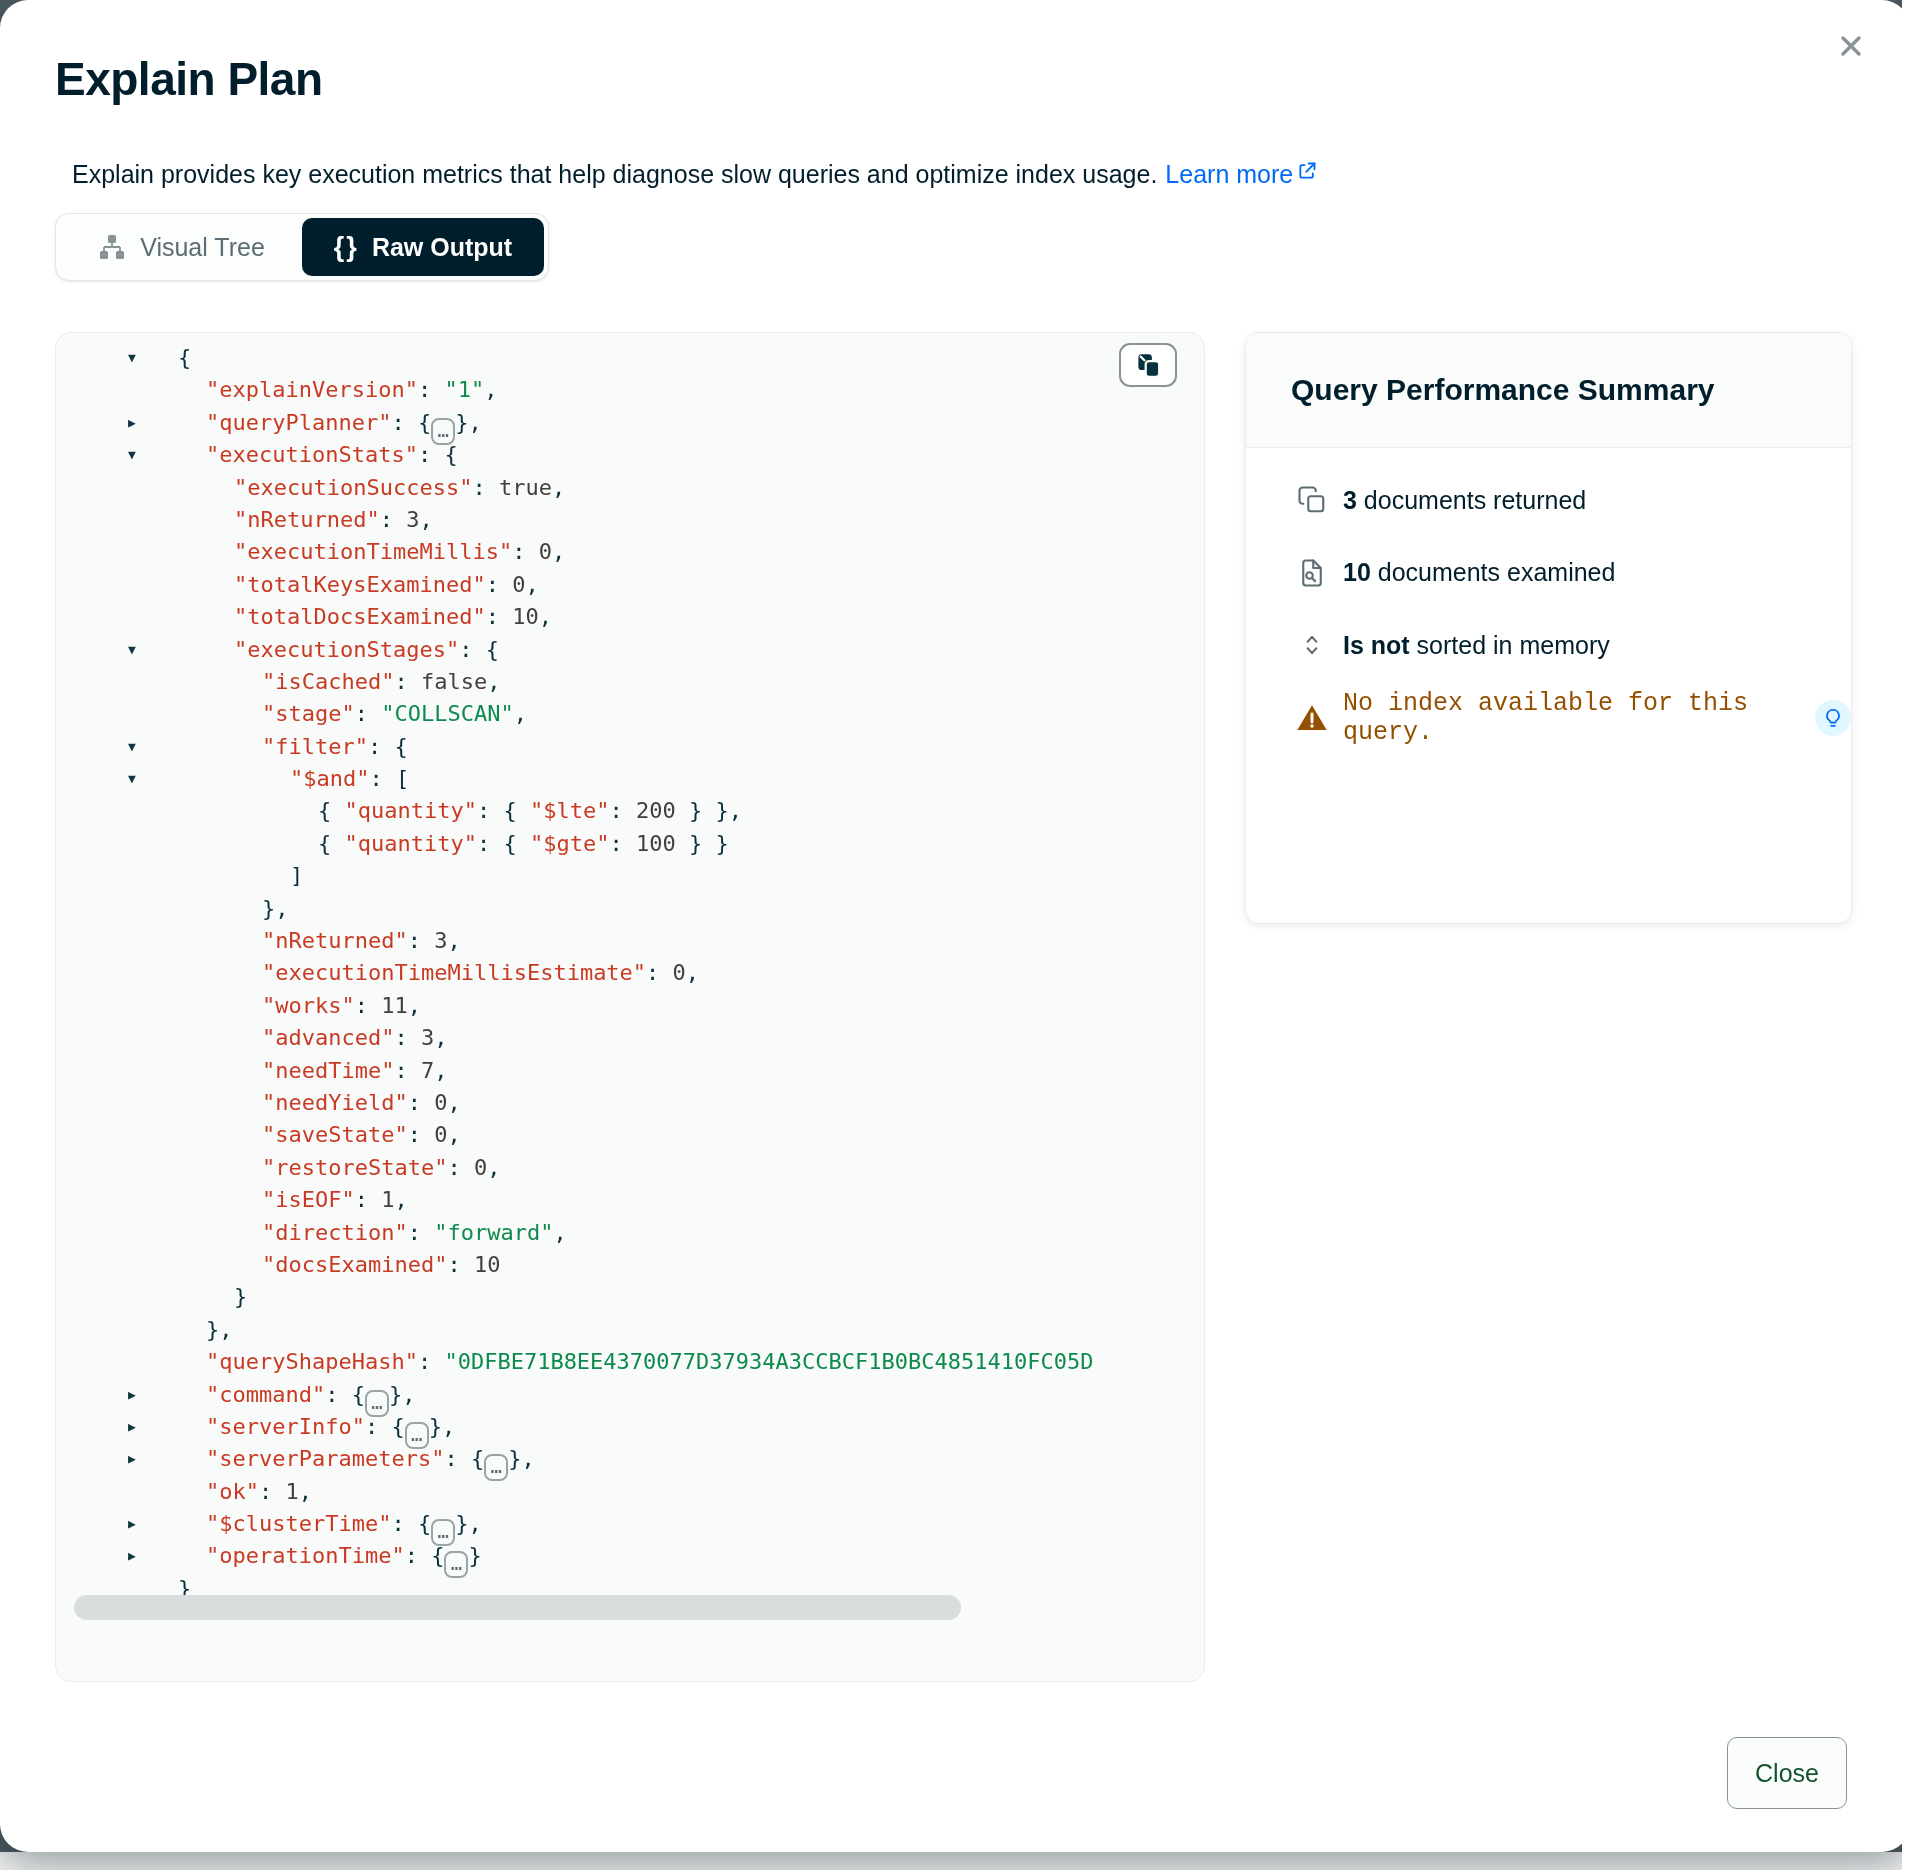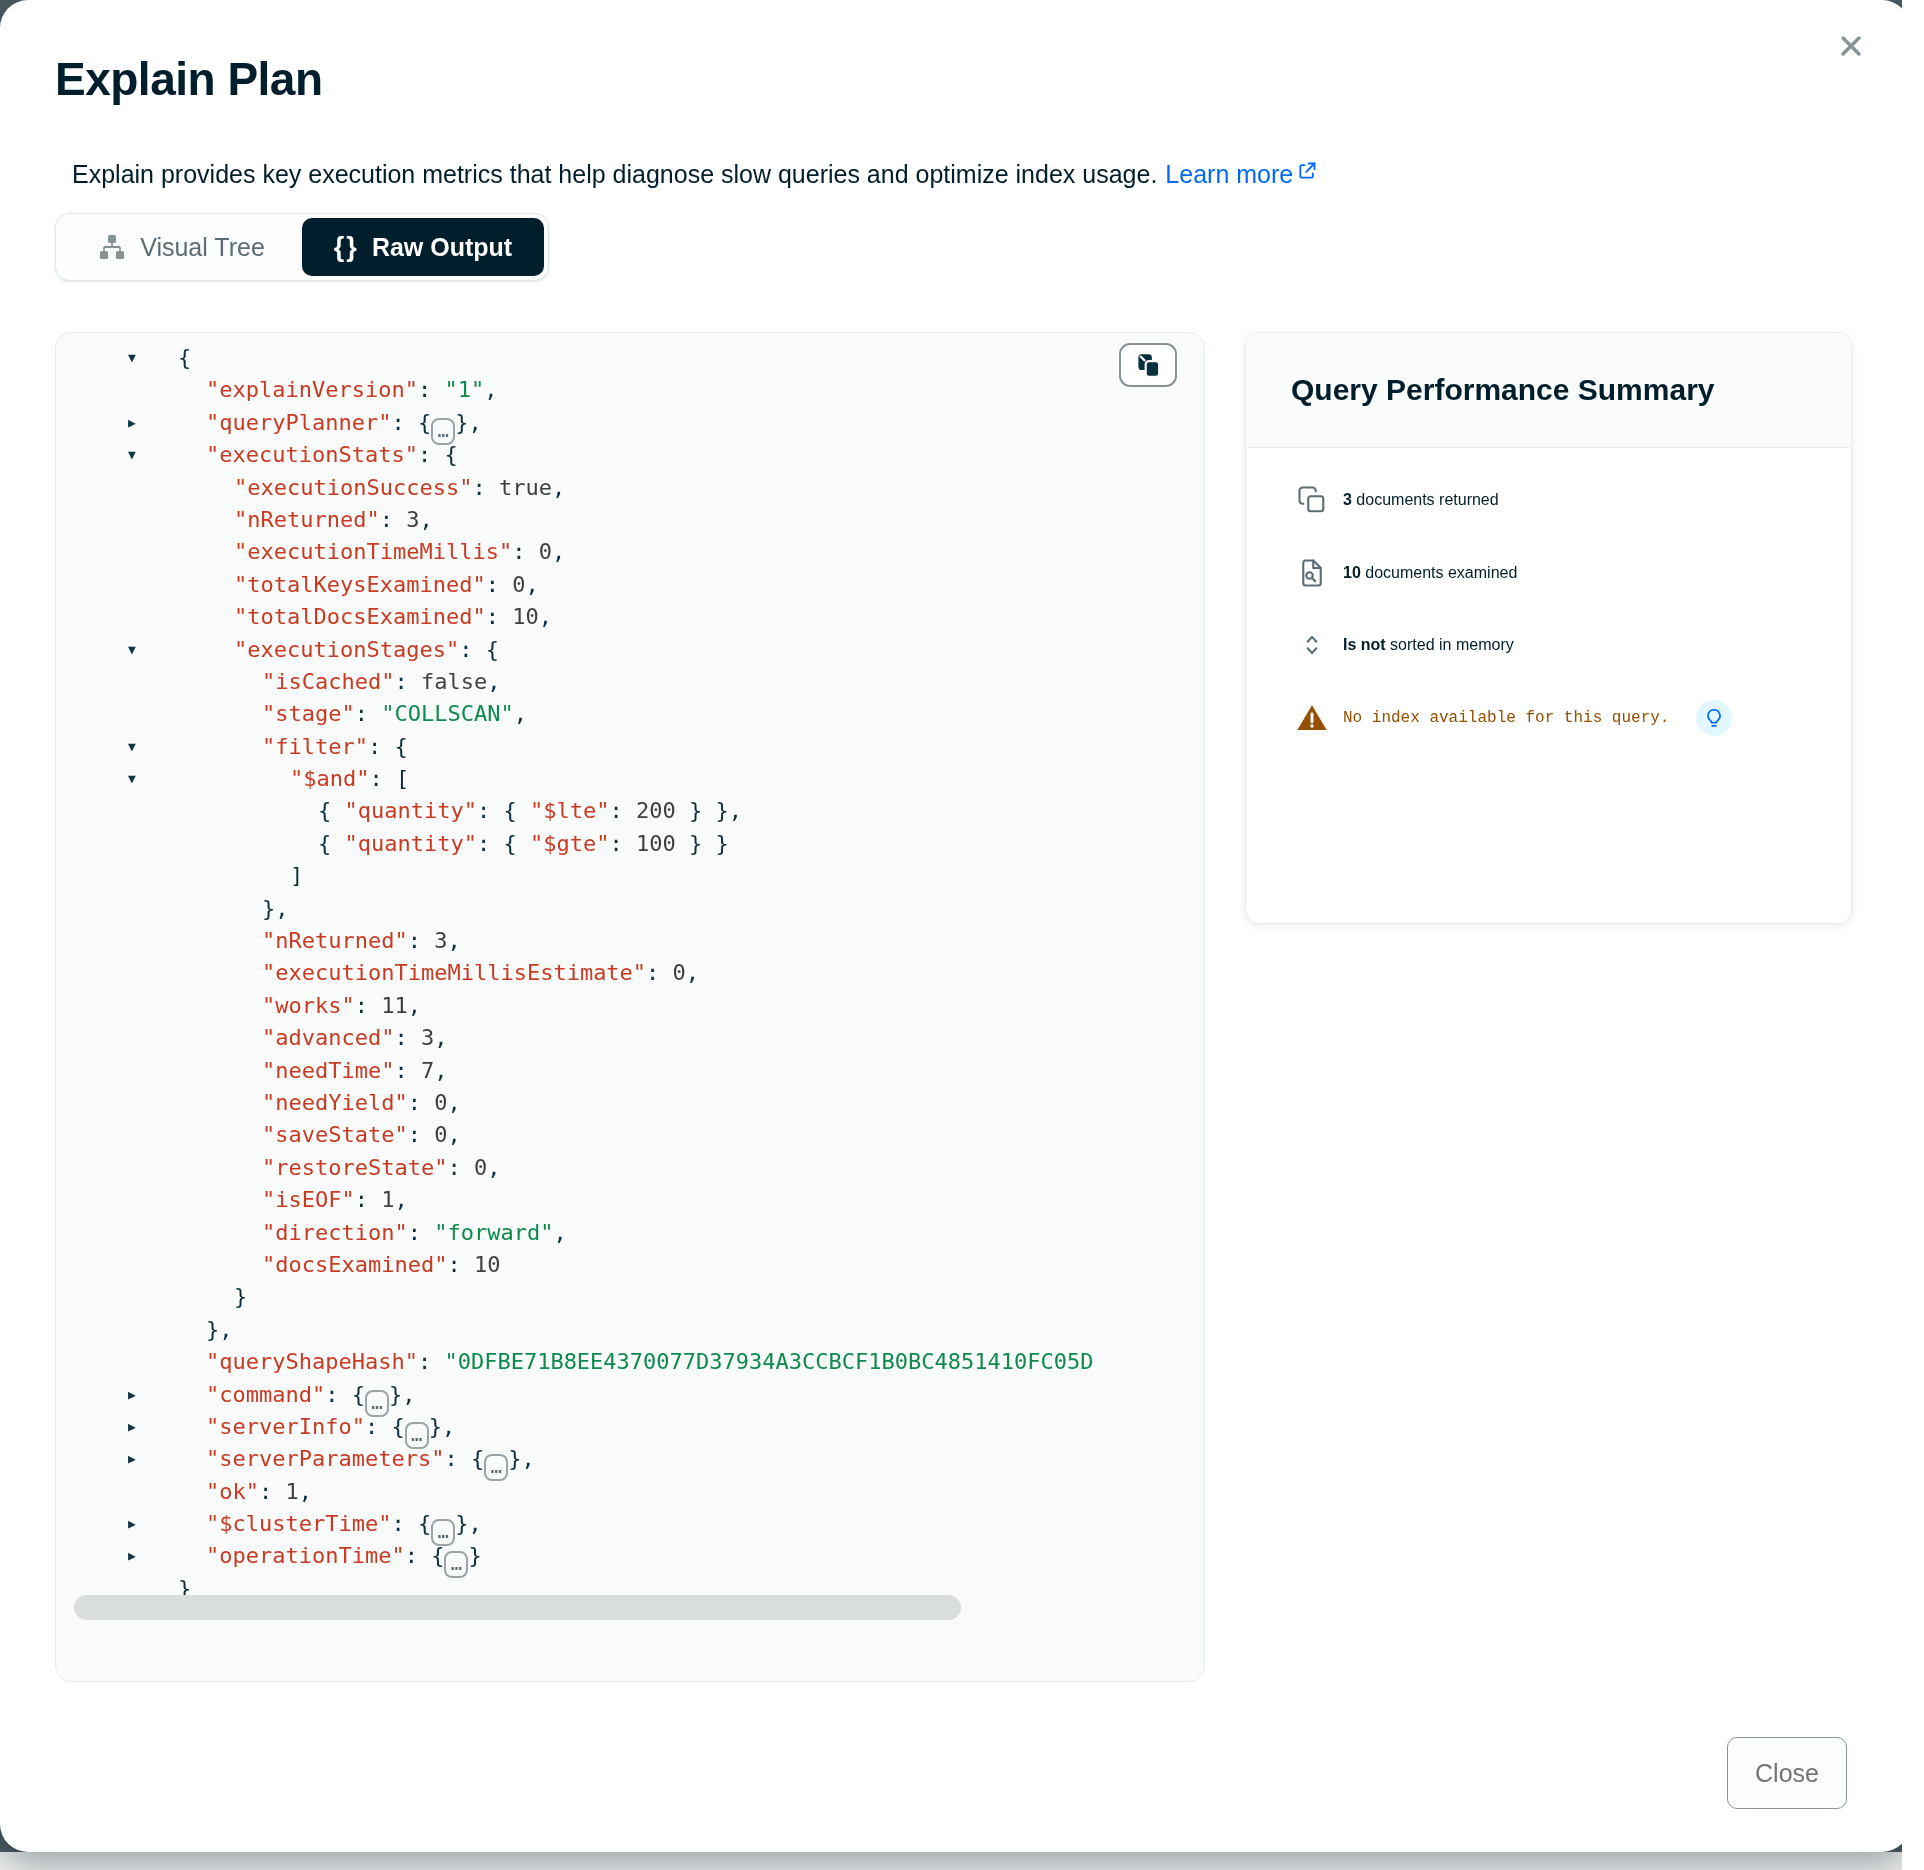--- a/index.html
+++ b/index.html
@@ -48,27 +48,27 @@
                   vertical-align:-7px;box-sizing:border-box;background:#F9FBFA;cursor:pointer;}
   .hscroll{position:absolute;left:18px;top:1262px;width:887px;height:25px;border-radius:13px;
            background:#D9DDDE;cursor:pointer;}
   
   .summary{position:absolute;left:1245px;top:332px;width:607px;height:592px;background:#FFFFFF;
            border:1px solid #E8EDEB;border-radius:14px;box-sizing:border-box;overflow:hidden;
            box-shadow:0 2px 8px rgba(0,30,43,.08);}
   .summary-header{height:114px;background:#FAFBFB;border-bottom:1px solid #E8EDEB;display:flex;
                   align-items:center;padding-left:45px;font-size:30px;font-weight:700;}
   .summary-body{padding:16px 0 0 50px;}
-  .sum-item{height:72.5px;display:flex;align-items:center;gap:15px;font-size:16px;}
+  .sum-item{height:72.5px;display:flex;align-items:center;gap:15px;font-size:25px;}
   .sum-item.warn{color:#944F01;font-family:Liberation Mono, monospace;}
   .sum-icon{width:32px;height:32px;display:flex;align-items:center;justify-content:center;flex:none;}
   .bulb-badge{width:36px;height:36px;border-radius:50%;background:#E1F7FF;display:flex;
               align-items:center;justify-content:center;margin-left:12px;cursor:pointer;flex:none;}
   .close-btn{position:absolute;left:1727px;top:1737px;width:120px;height:72px;background:#FBFDFD;
-             border:1px solid #889397;border-radius:10px;font-size:25px;font-weight:500;color:#737373;
+             border:1px solid #889397;border-radius:10px;font-size:25px;font-weight:500;color:#14532d;
              cursor:pointer;font-family:"Liberation Sans",sans-serif;}
 </style>
 </head>
 <body>
 
 <div class="stage">
 
   <div class="app-strip">
     <div class="s1"></div>
     <div class="s2"></div>

